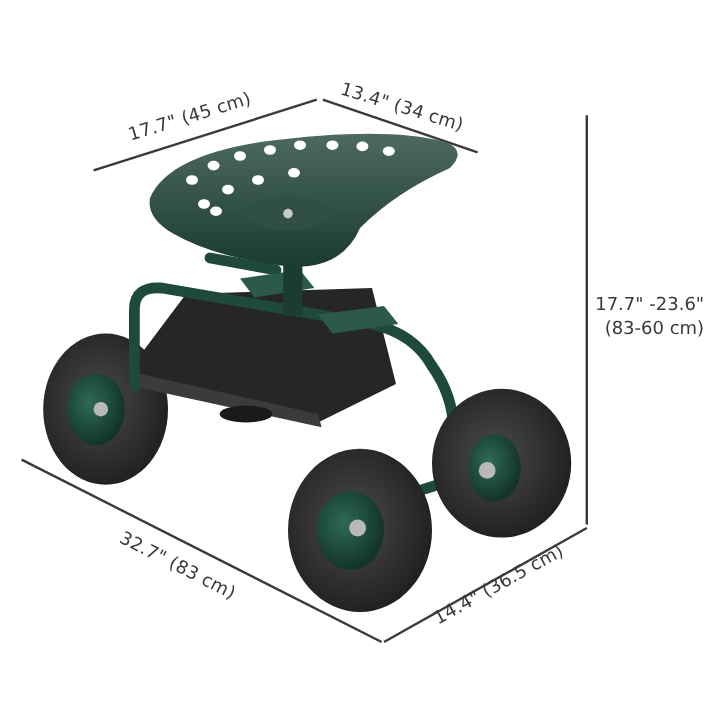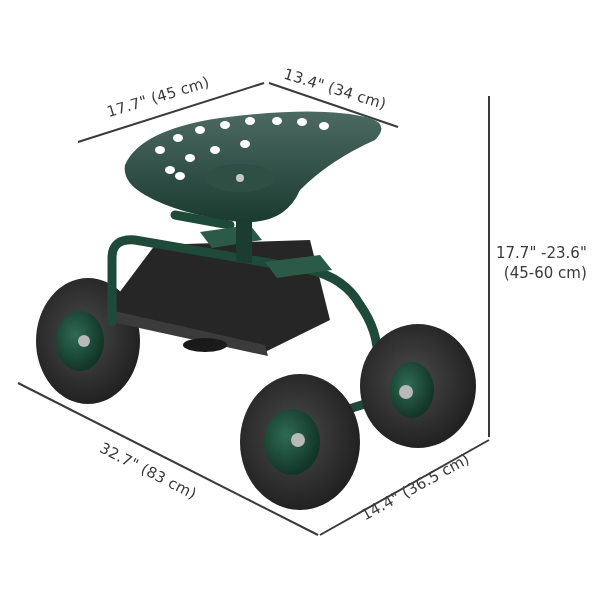--- a/index.html
+++ b/index.html
@@ -97,17 +97,17 @@
       <ellipse cx="292" cy="442" rx="28" ry="33" fill="url(#hub)"></ellipse>
       <circle cx="298" cy="440" r="7" fill="#b9b9b9"></circle>
     </g>
   </svg>
 
   
   <div class="label" style="left:105px; top:88px; transform: rotate(-17deg);">17.7" (45 cm)</div>
   <div class="label" style="left:282px; top:80px; transform: rotate(17deg);">13.4" (34 cm)</div>
   <div class="vlabel" style="left:496px; top:243px;">
     <div>17.7" -23.6"</div>
-    <div>(45-60 cm)</div>
+    <div>(83-60 cm)</div>
   </div>
   <div class="label" style="left:95px; top:462px; transform: rotate(27deg);">32.7" (83 cm)</div>
   <div class="label" style="left:355px; top:478px; transform: rotate(-29deg);">14.4" (36.5 cm)</div>
 </div>
 
 </body></html>

